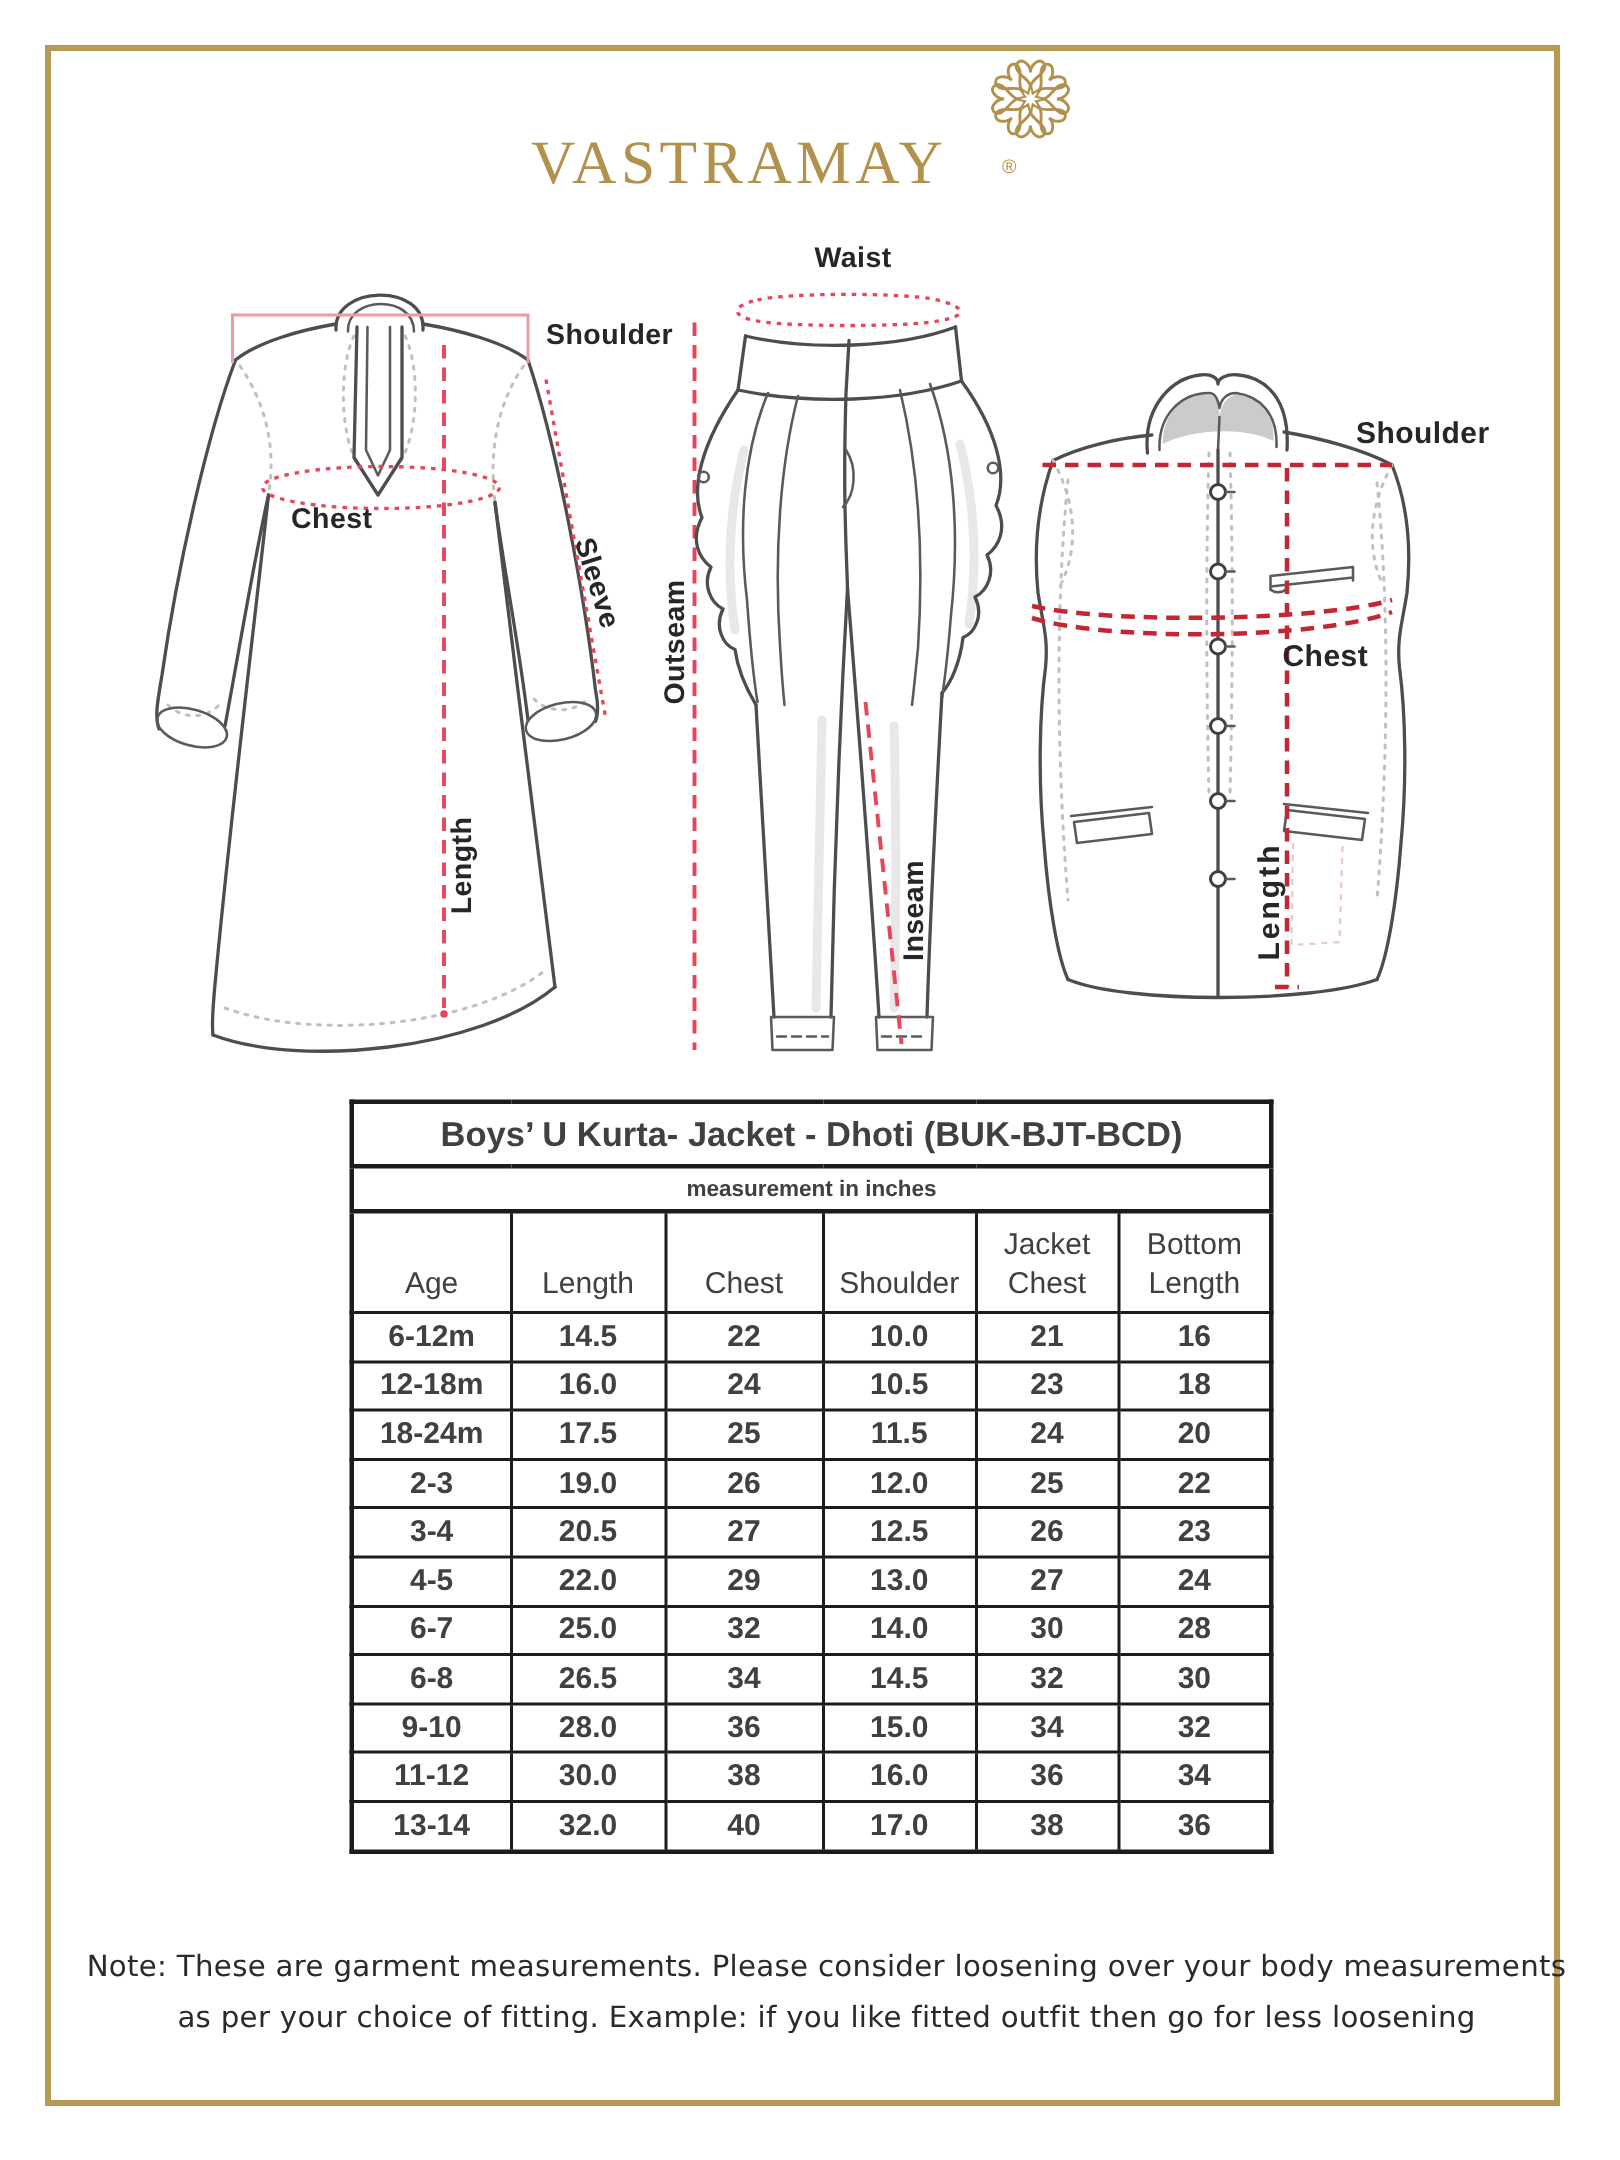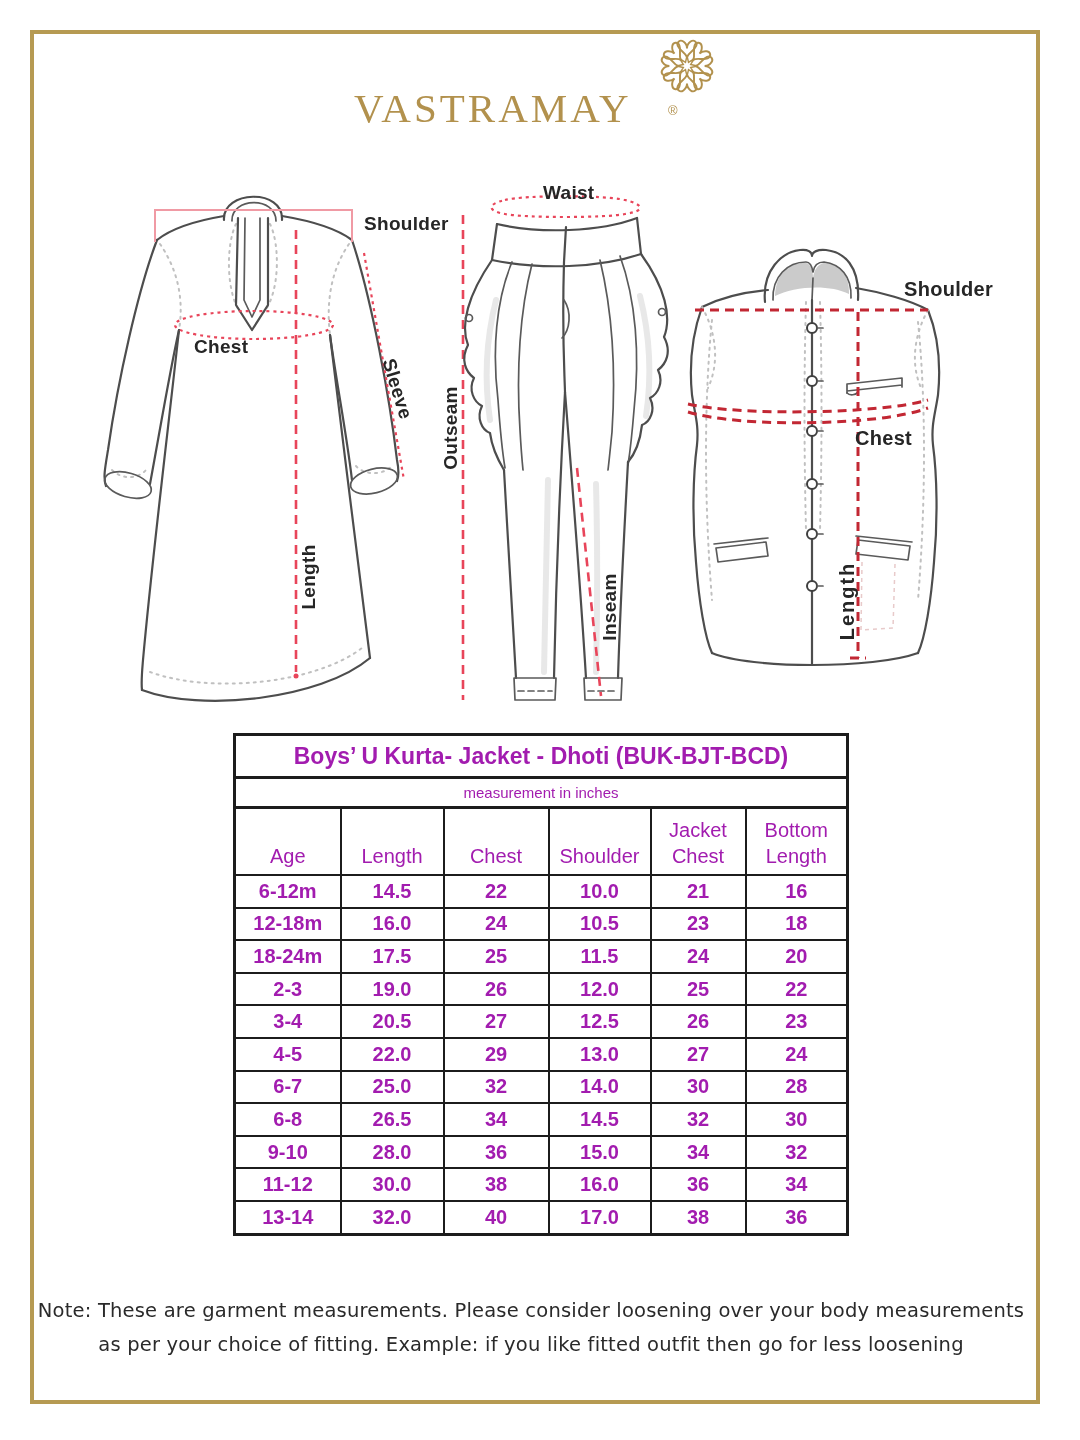--- a/index.html
+++ b/index.html
@@ -47,43 +47,43 @@
     letter-spacing:.3px;white-space:nowrap;
   }
   .dlabel.big{font-size:20px;}
   .rot{transform:translate(-50%,-50%) rotate(-90deg);}
   .rot-sleeve{transform:translate(-50%,-50%) rotate(73deg);}
   .sp{letter-spacing:2px;}
   
   .size-table{
     position:absolute;left:233px;top:733px;width:613px;
     border-collapse:collapse;table-layout:fixed;
-    color:#a21caf;
+    color:#404040;
   }
   .size-table td,.size-table th{
     border:2px solid #1c1c1c;text-align:center;padding:0;
     font-family:"Liberation Sans",sans-serif;
   }
   .size-table .title-cell{
     height:40px;font-size:23px;font-weight:700;border-bottom:3px solid #1c1c1c;
   }
   .size-table .subtitle-cell{
-    height:27px;font-size:15px;font-weight:400;border-bottom:3px solid #1c1c1c;
+    height:27px;font-size:15px;font-weight:700;border-bottom:3px solid #1c1c1c;
   }
   .size-table th{
     height:60px;font-size:20px;font-weight:400;vertical-align:bottom;
     white-space:pre-line;line-height:1.3;padding-bottom:5px;
   }
   .size-table tbody td{
     height:30.6px;font-size:20px;font-weight:700;
   }
   .size-table{border:3px solid #1c1c1c;}
   
   .note{
-    position:absolute;left:26px;top:1294px;width:1010px;
+    position:absolute;left:46px;top:1294px;width:1010px;
     font-family:"DejaVu Sans","Liberation Sans",sans-serif;
     font-size:19.5px;line-height:34px;color:#2a2a2a;text-align:center;
     white-space:pre-line;letter-spacing:.2px;
   }
 </style>
 </head>
 <body>
 
 <div class="frame"></div>
 
@@ -231,21 +231,21 @@
     <path class="crimson-dash" d="M688,404 C740,416 880,414 928,400"></path>
     <path class="crimson-dash" d="M688,412 C740,428 880,426 928,408"></path>
     <path class="crimson-dash" d="M858,312 L858,658 M850,658 L866,658"></path>
   </g>
 </svg>
 
 <div class="dlabel" style="left:364px;top:213px;">Shoulder</div>
 <div class="dlabel" style="left:194px;top:336px;">Chest</div>
 <div class="dlabel rot-sleeve" style="left:397px;top:389px;">Sleeve</div>
 <div class="dlabel rot" style="left:309px;top:577px;">Length</div>
-<div class="dlabel" style="left:543px;top:182px;text-align:center;">Waist</div>
+<div class="dlabel" style="left:543px;top:162px;text-align:center;">Waist</div>
 <div class="dlabel rot" style="left:451px;top:428px;">Outseam</div>
 <div class="dlabel rot" style="left:610px;top:607px;">Inseam</div>
 <div class="dlabel big" style="left:904px;top:278px;">Shoulder</div>
 <div class="dlabel big" style="left:855px;top:427px;">Chest</div>
 <div class="dlabel big rot sp" style="left:847px;top:601px;">Length</div>
 
 <table class="size-table">
   <colgroup>
     <col style="width:106px">
       <col style="width:103px">

